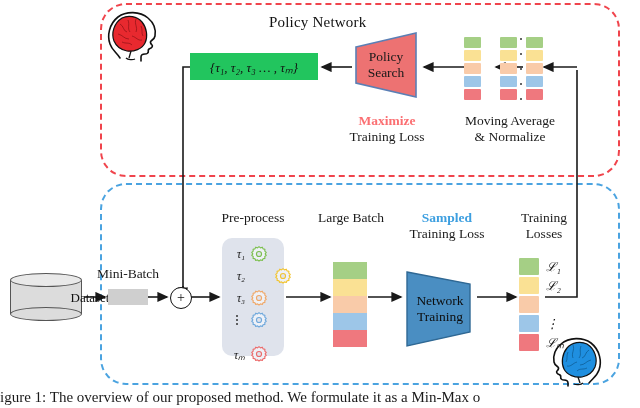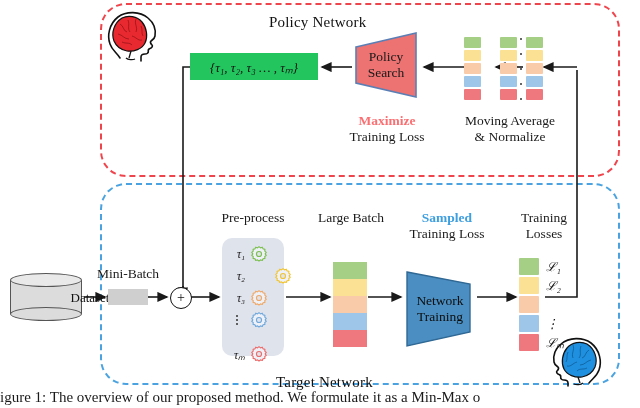--- a/index.html
+++ b/index.html
@@ -260,21 +260,20 @@
     <div class="chip" style="background:#fae194"></div>
     <div class="chip" style="background:#f9cba9"></div>
     <div class="chip" style="background:#9dc6e8"></div>
     <div class="chip" style="background:#ef787e"></div>
   </div>
   <div class="lbl two" style="left:440px;top:113px;width:140px;">
     <span>Moving Average</span><br>
     <span>&amp; Normalize</span>
   </div>
 
-  <div class="net-title" id="target-title">Target Network</div>
 
   <div id="dataset">
     <div class="cyl-body"></div>
     <div class="cyl-bot"></div>
     <div class="cyl-top"></div>
     <div class="cyl-txt">Dataset</div>
   </div>
 
   <div class="lbl" style="left:95px;top:266px;width:66px;">Mini-Batch</div>
   <div id="minibatch-block"></div>

